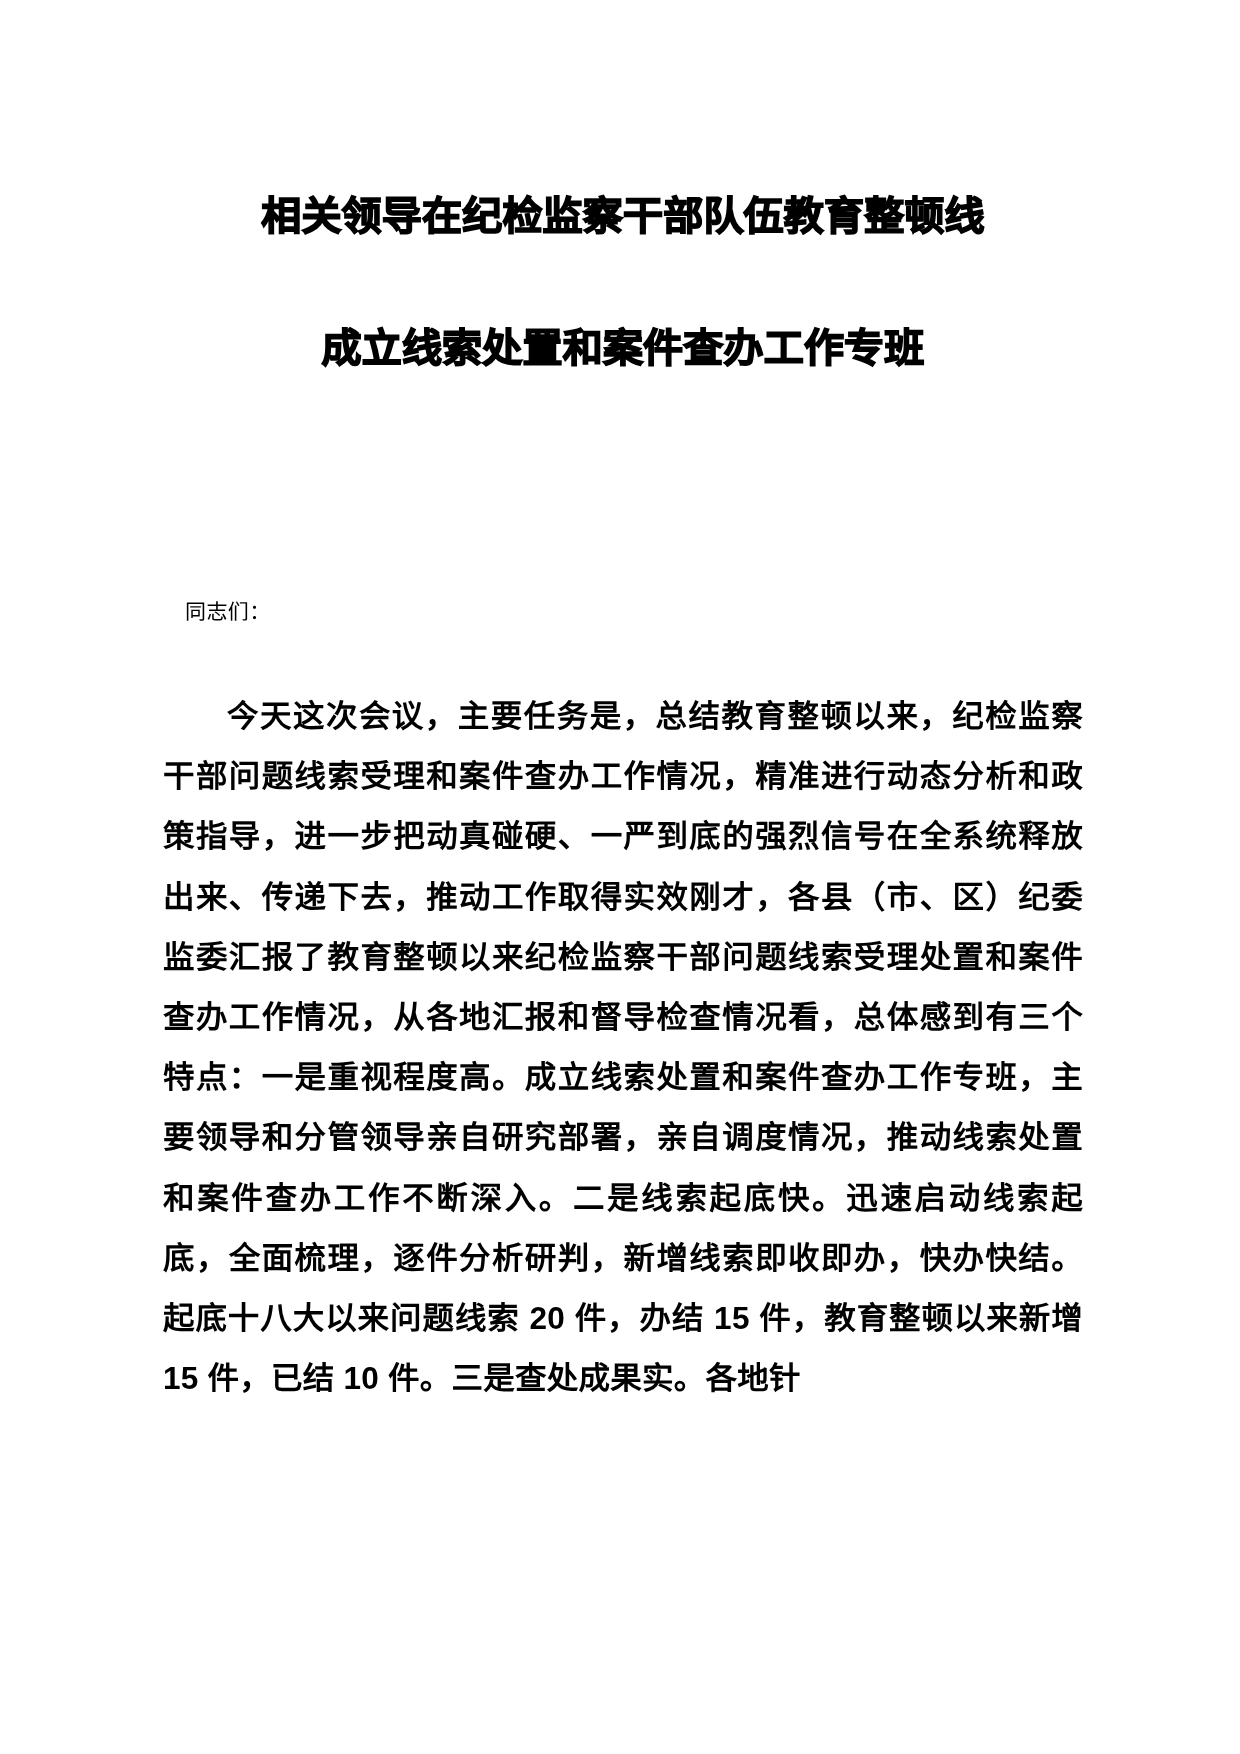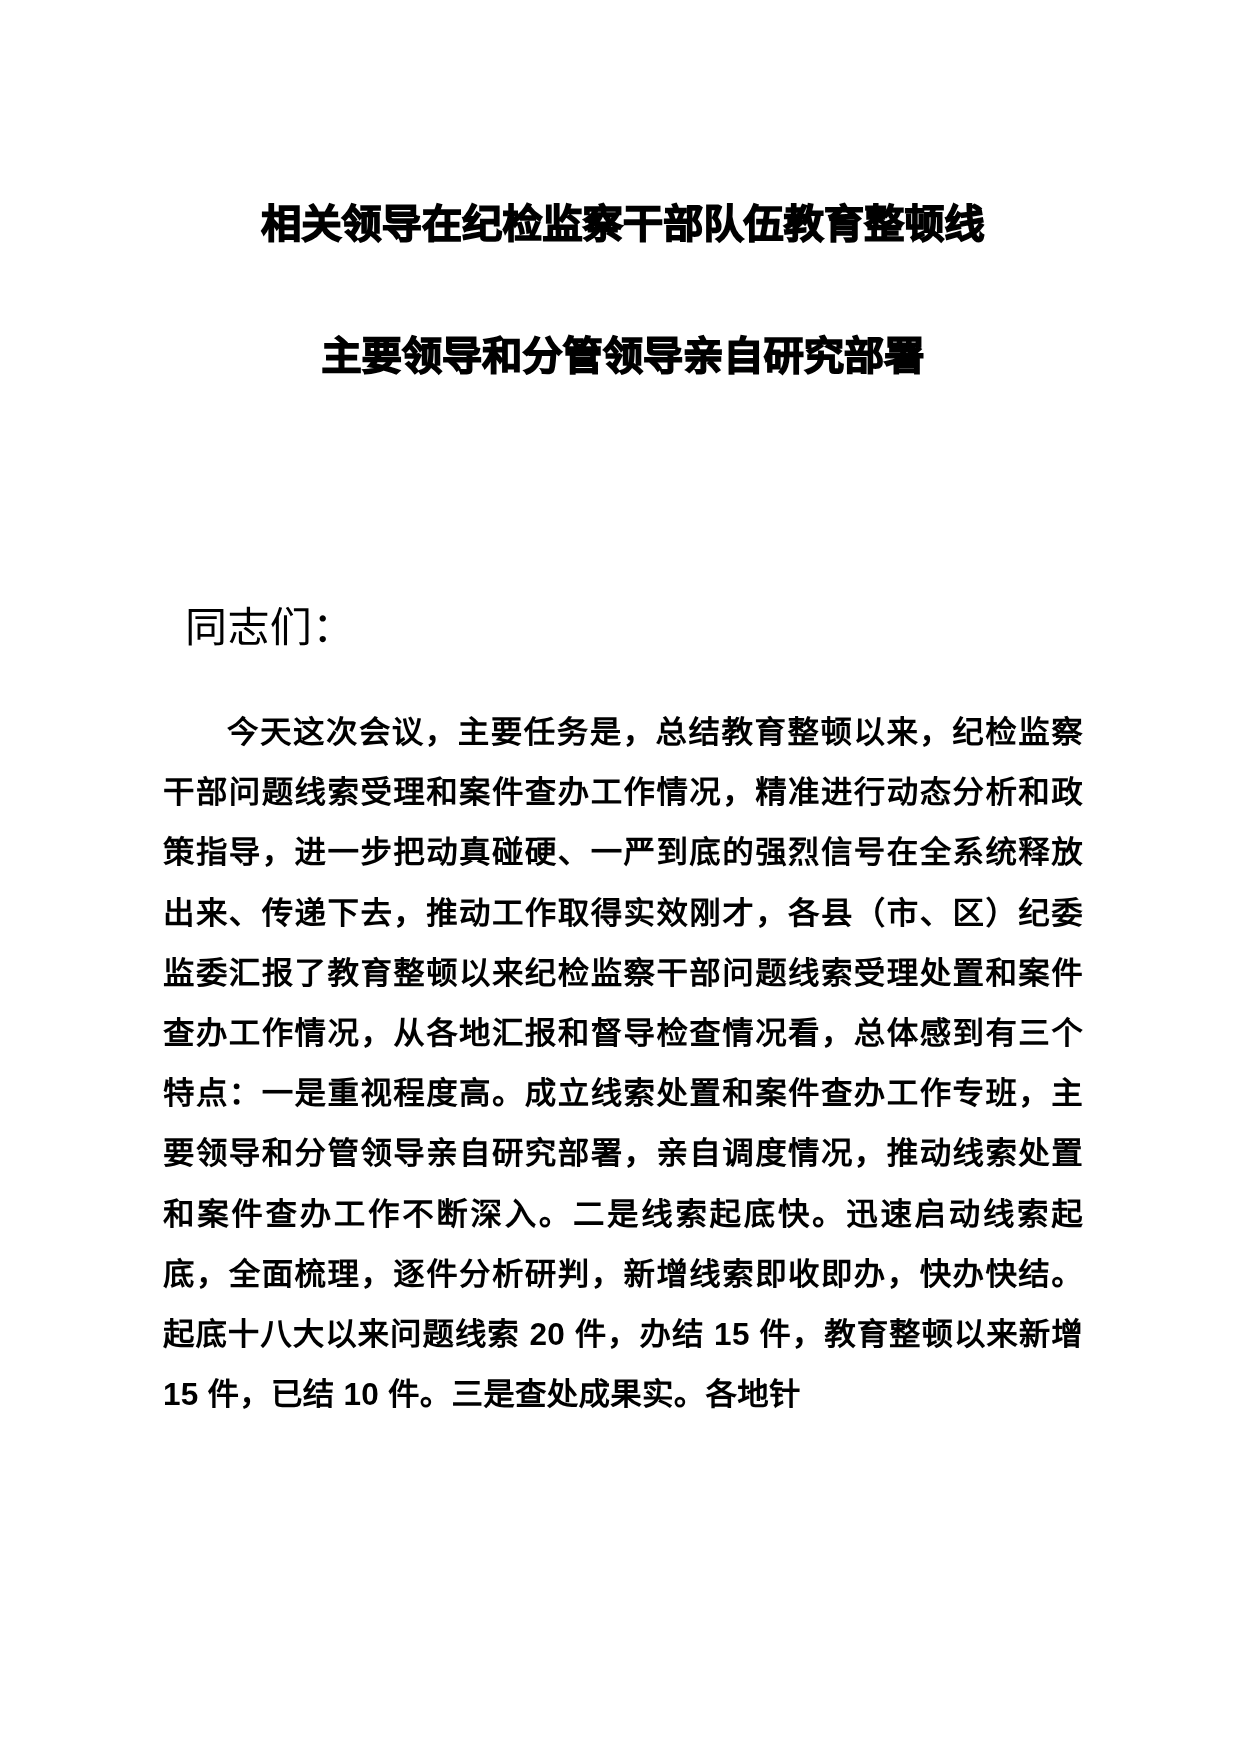--- a/index.html
+++ b/index.html
@@ -27,21 +27,21 @@
 
   .content {
     position: absolute;
     left: 163px;
     top: 0;
     width: 920px;
   }
 
   
   .doc-title {
-    margin: 8px;
+    margin: 0;
     padding: 0;
     font-weight: 900;
     font-size: 40px;
     line-height: 132px;
     text-align: center;
     letter-spacing: 0.5px;
     color: #000000;
     font-family: "Liberation Sans", "DejaVu Sans", sans-serif;
     -webkit-text-stroke: 1.6px #000;
     padding-top: 150px;
@@ -49,21 +49,21 @@
   .doc-title .tline {
     display: block;
     white-space: nowrap;
   }
   .doc-title .tline-1 { letter-spacing: 0.2px; }
   .doc-title .tline-2 { letter-spacing: 0.2px; }
 
   
   .salutation {
     margin: 0;
-    font-size: 42px;
+    font-size: 21px;
     line-height: 60px;
     color: #000000;
     letter-spacing: 0.4px;
     padding-top: 168px;
     padding-left: 22px;
   }
 
   
   .body-par {
     margin: 0;
@@ -80,21 +80,21 @@
   }
 </style>
 </head>
 <body>
 
 <div class="page">
   <div class="content">
 
     <h1 class="doc-title">
       <span class="tline tline-1">相关领导在纪检监察干部队伍教育整顿线</span>
-      <span class="tline tline-2">主要领导和分管领导亲自研究部署</span>
+      <span class="tline tline-2">成立线索处置和案件查办工作专班</span>
     </h1>
 
     <p class="salutation">同志们：</p>
 
     <p class="body-par">今天这次会议，主要任务是，总结教育整顿以来，纪检监察干部问题线索受理和案件查办工作情况，精准进行动态分析和政策指导，进一步把动真碰硬、一严到底的强烈信号在全系统释放出来、传递下去，推动工作取得实效刚才，各县（市、区）纪委监委汇报了教育整顿以来纪检监察干部问题线索受理处置和案件查办工作情况，从各地汇报和督导检查情况看，总体感到有三个特点：一是重视程度高。成立线索处置和案件查办工作专班，主要领导和分管领导亲自研究部署，亲自调度情况，推动线索处置和案件查办工作不断深入。二是线索起底快。迅速启动线索起底，全面梳理，逐件分析研判，新增线索即收即办，快办快结。起底十八大以来问题线索 20 件，办结 15 件，教育整顿以来新增 15 件，已结 10 件。三是查处成果实。各地针</p>
 
   </div>
 </div>
 
 </body></html>

